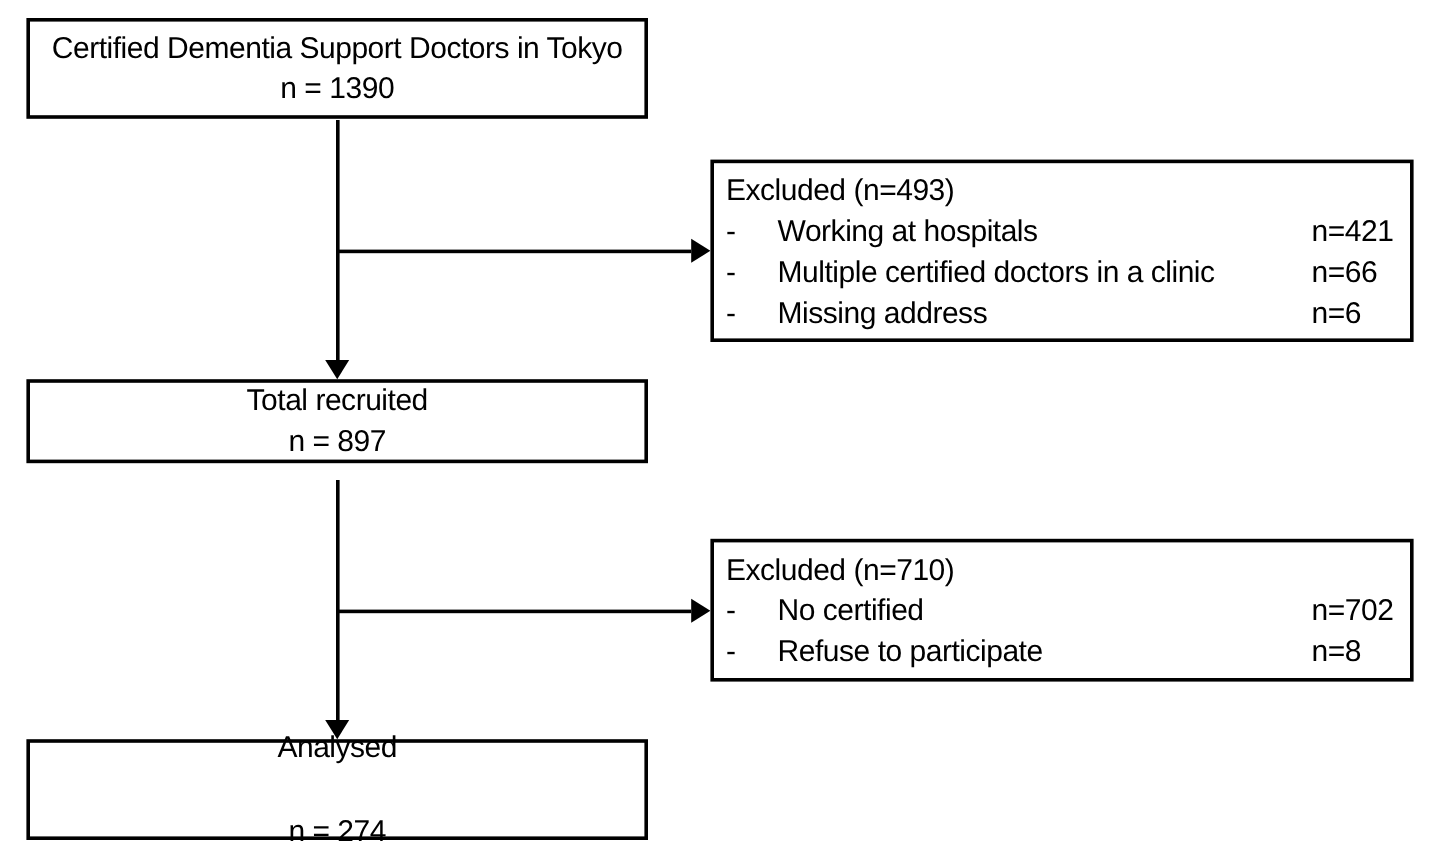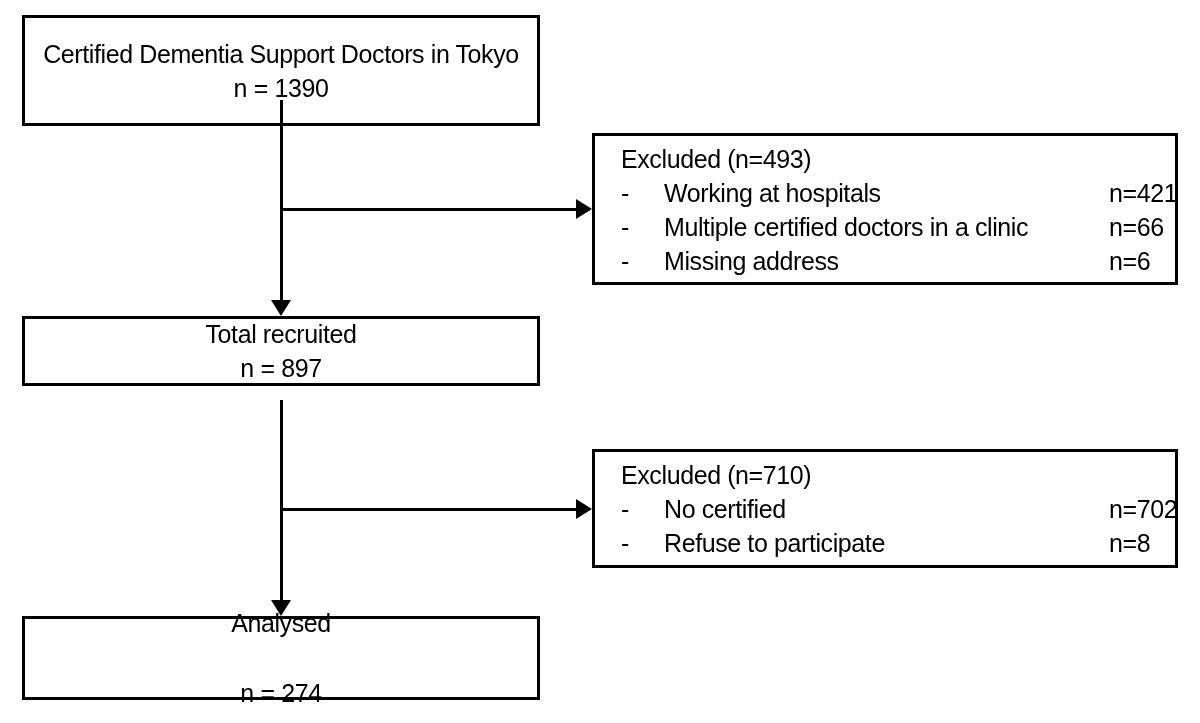--- a/index.html
+++ b/index.html
@@ -33,21 +33,21 @@
     font-size: 25px;
     line-height: 34px;
     letter-spacing: -0.4px;
   }
   .side-box {
     left: 592px;
     width: 586px;
     font-size: 25px;
     line-height: 34px;
     letter-spacing: -0.4px;
-    padding: 6px 12px 6px 26px;
+    padding: 6px 12px 6px 10px;
   }
   .side-title {
     white-space: nowrap;
   }
   .side-row {
     position: relative;
     padding-left: 43px;
     white-space: nowrap;
   }
   .side-row .dash {
@@ -85,21 +85,21 @@
     border-top: 10px solid transparent;
     border-bottom: 10px solid transparent;
     border-left: 16px solid #000000;
   }
 </style>
 </head>
 <body>
 
 <div class="canvas">
 
-  <div class="box main-box" style="top:15px; height:111px;">
+  <div class="box main-box" style="top:15px; height:84px;">
     <div>Certified Dementia Support Doctors in Tokyo</div>
     <div>n = 1390</div>
   </div>
 
   <div class="vline" style="left:280px; top:100px; height:202px;"></div>
   <div class="arrow-down" style="left:271px; top:300px;"></div>
 
   <div class="hline" style="left:280px; top:208px; width:296px;"></div>
   <div class="arrow-right" style="left:576px; top:199px;"></div>
 

